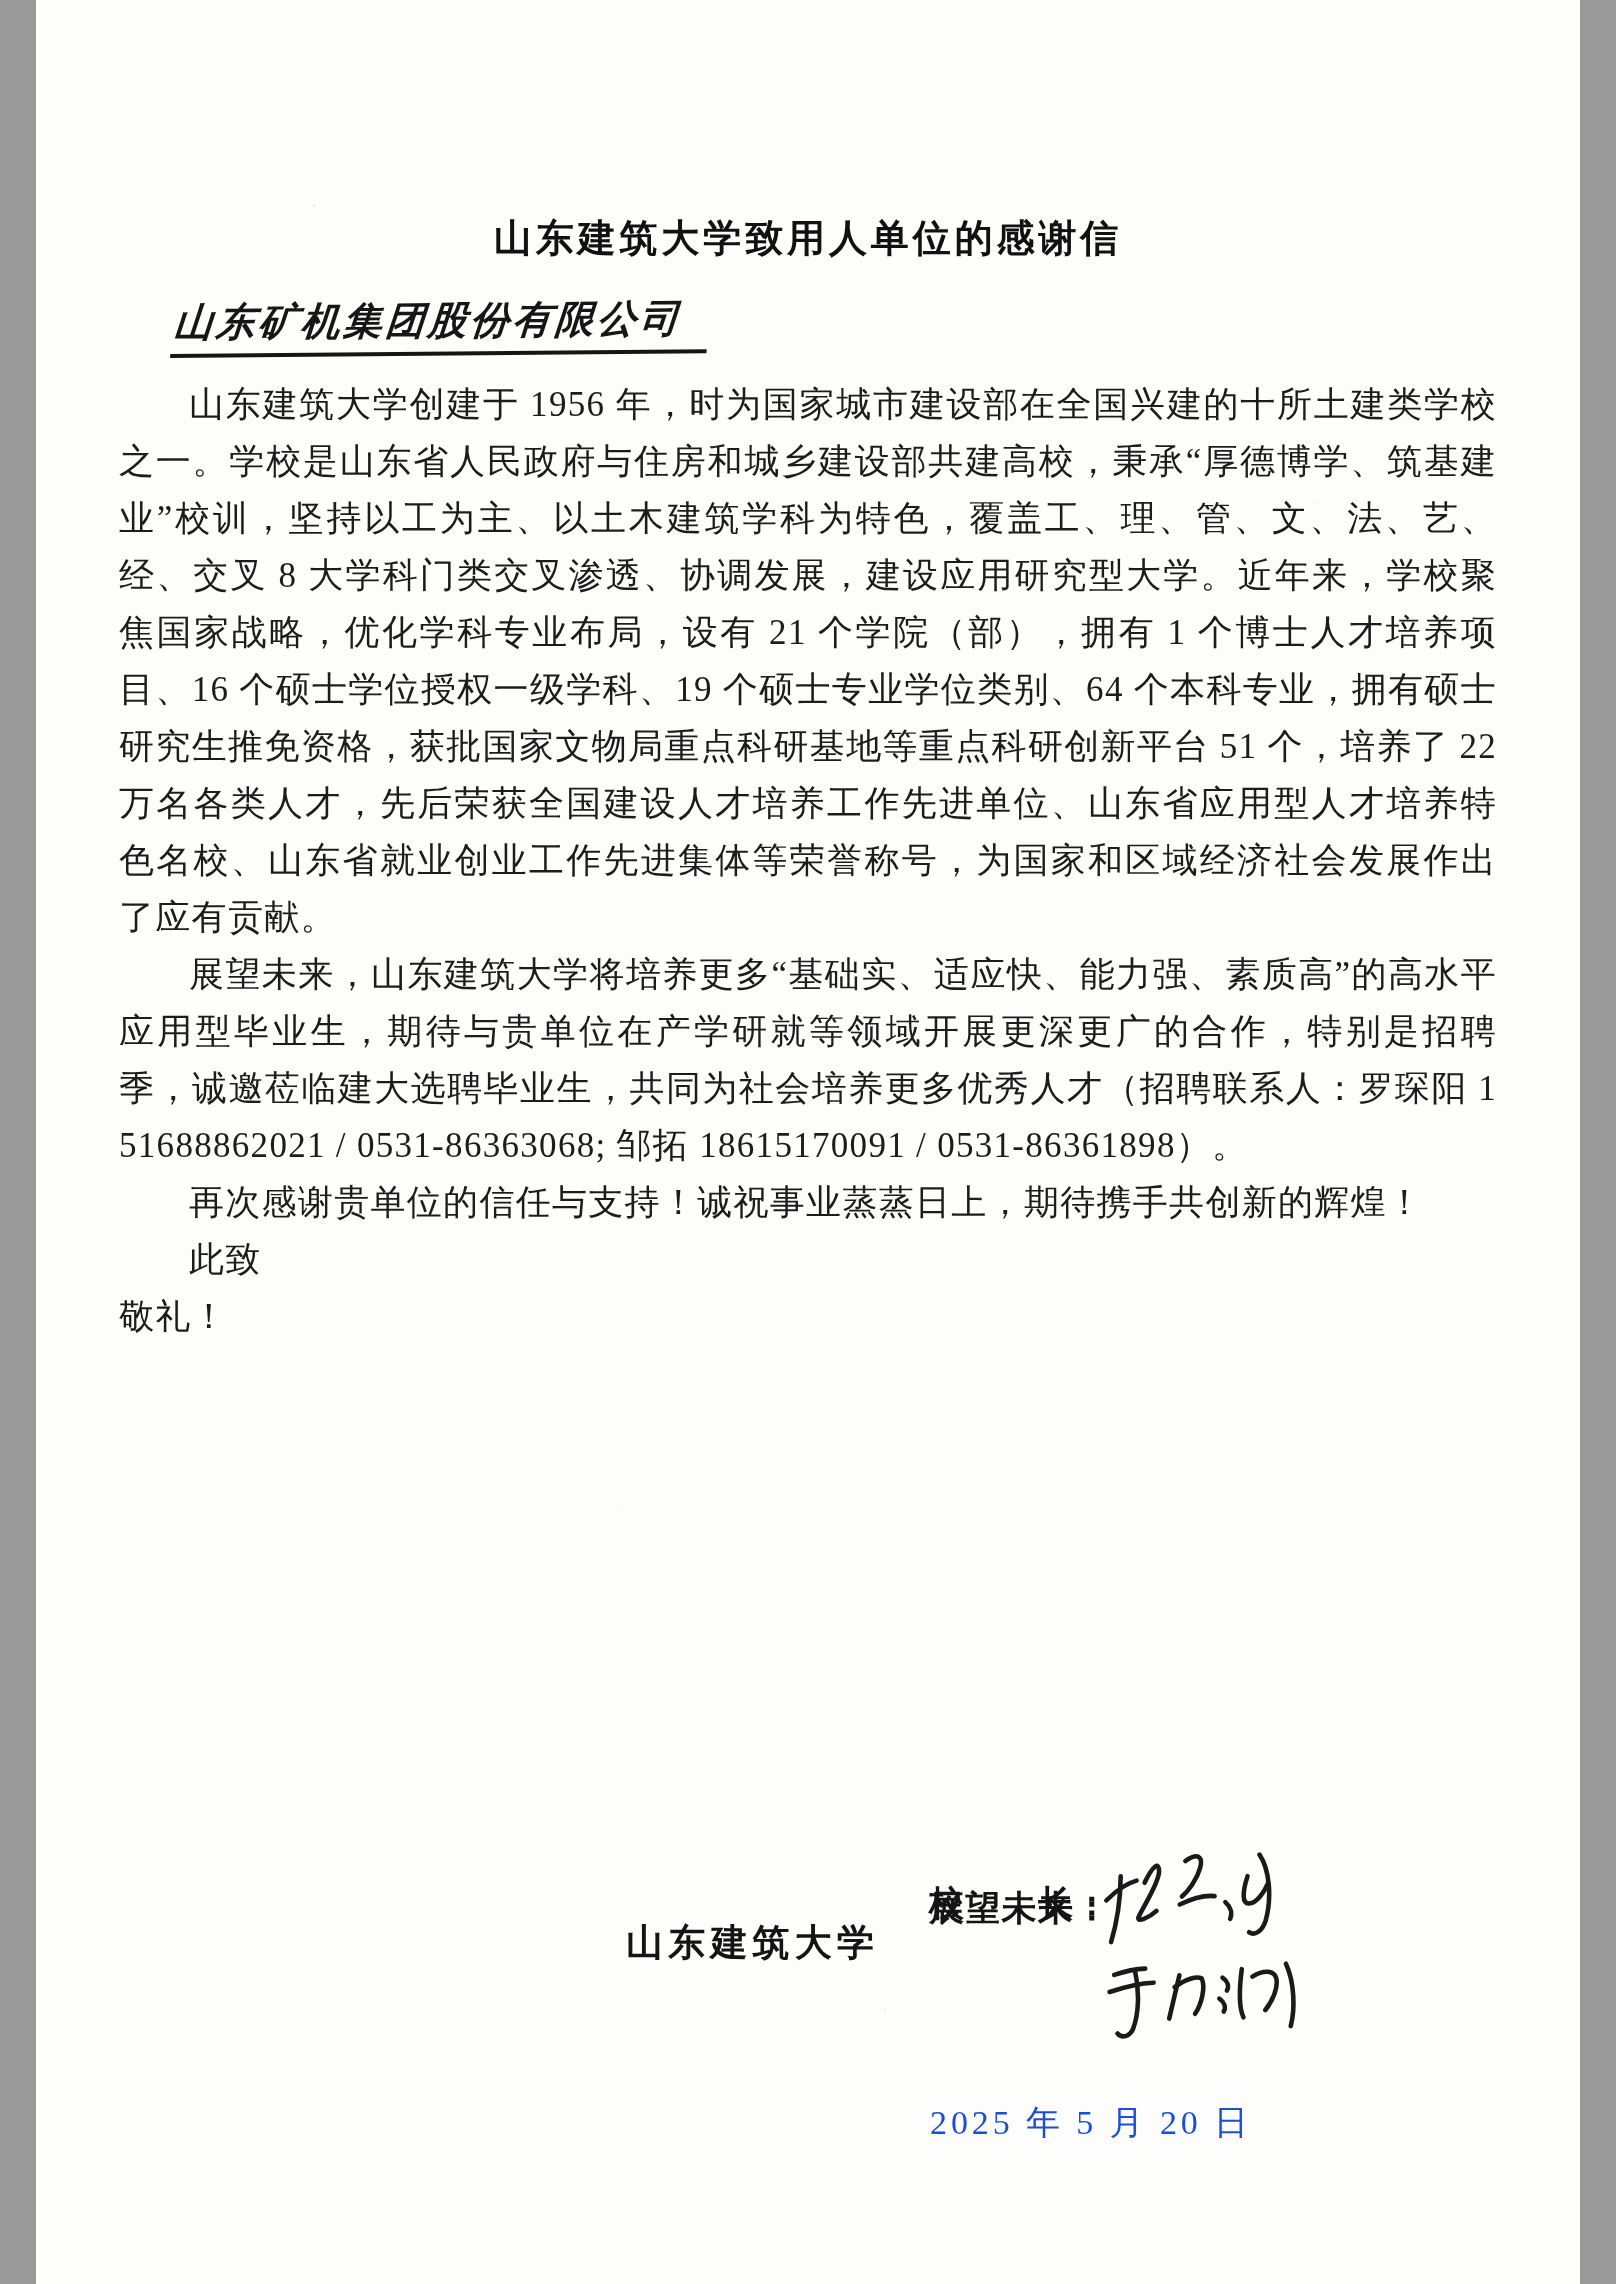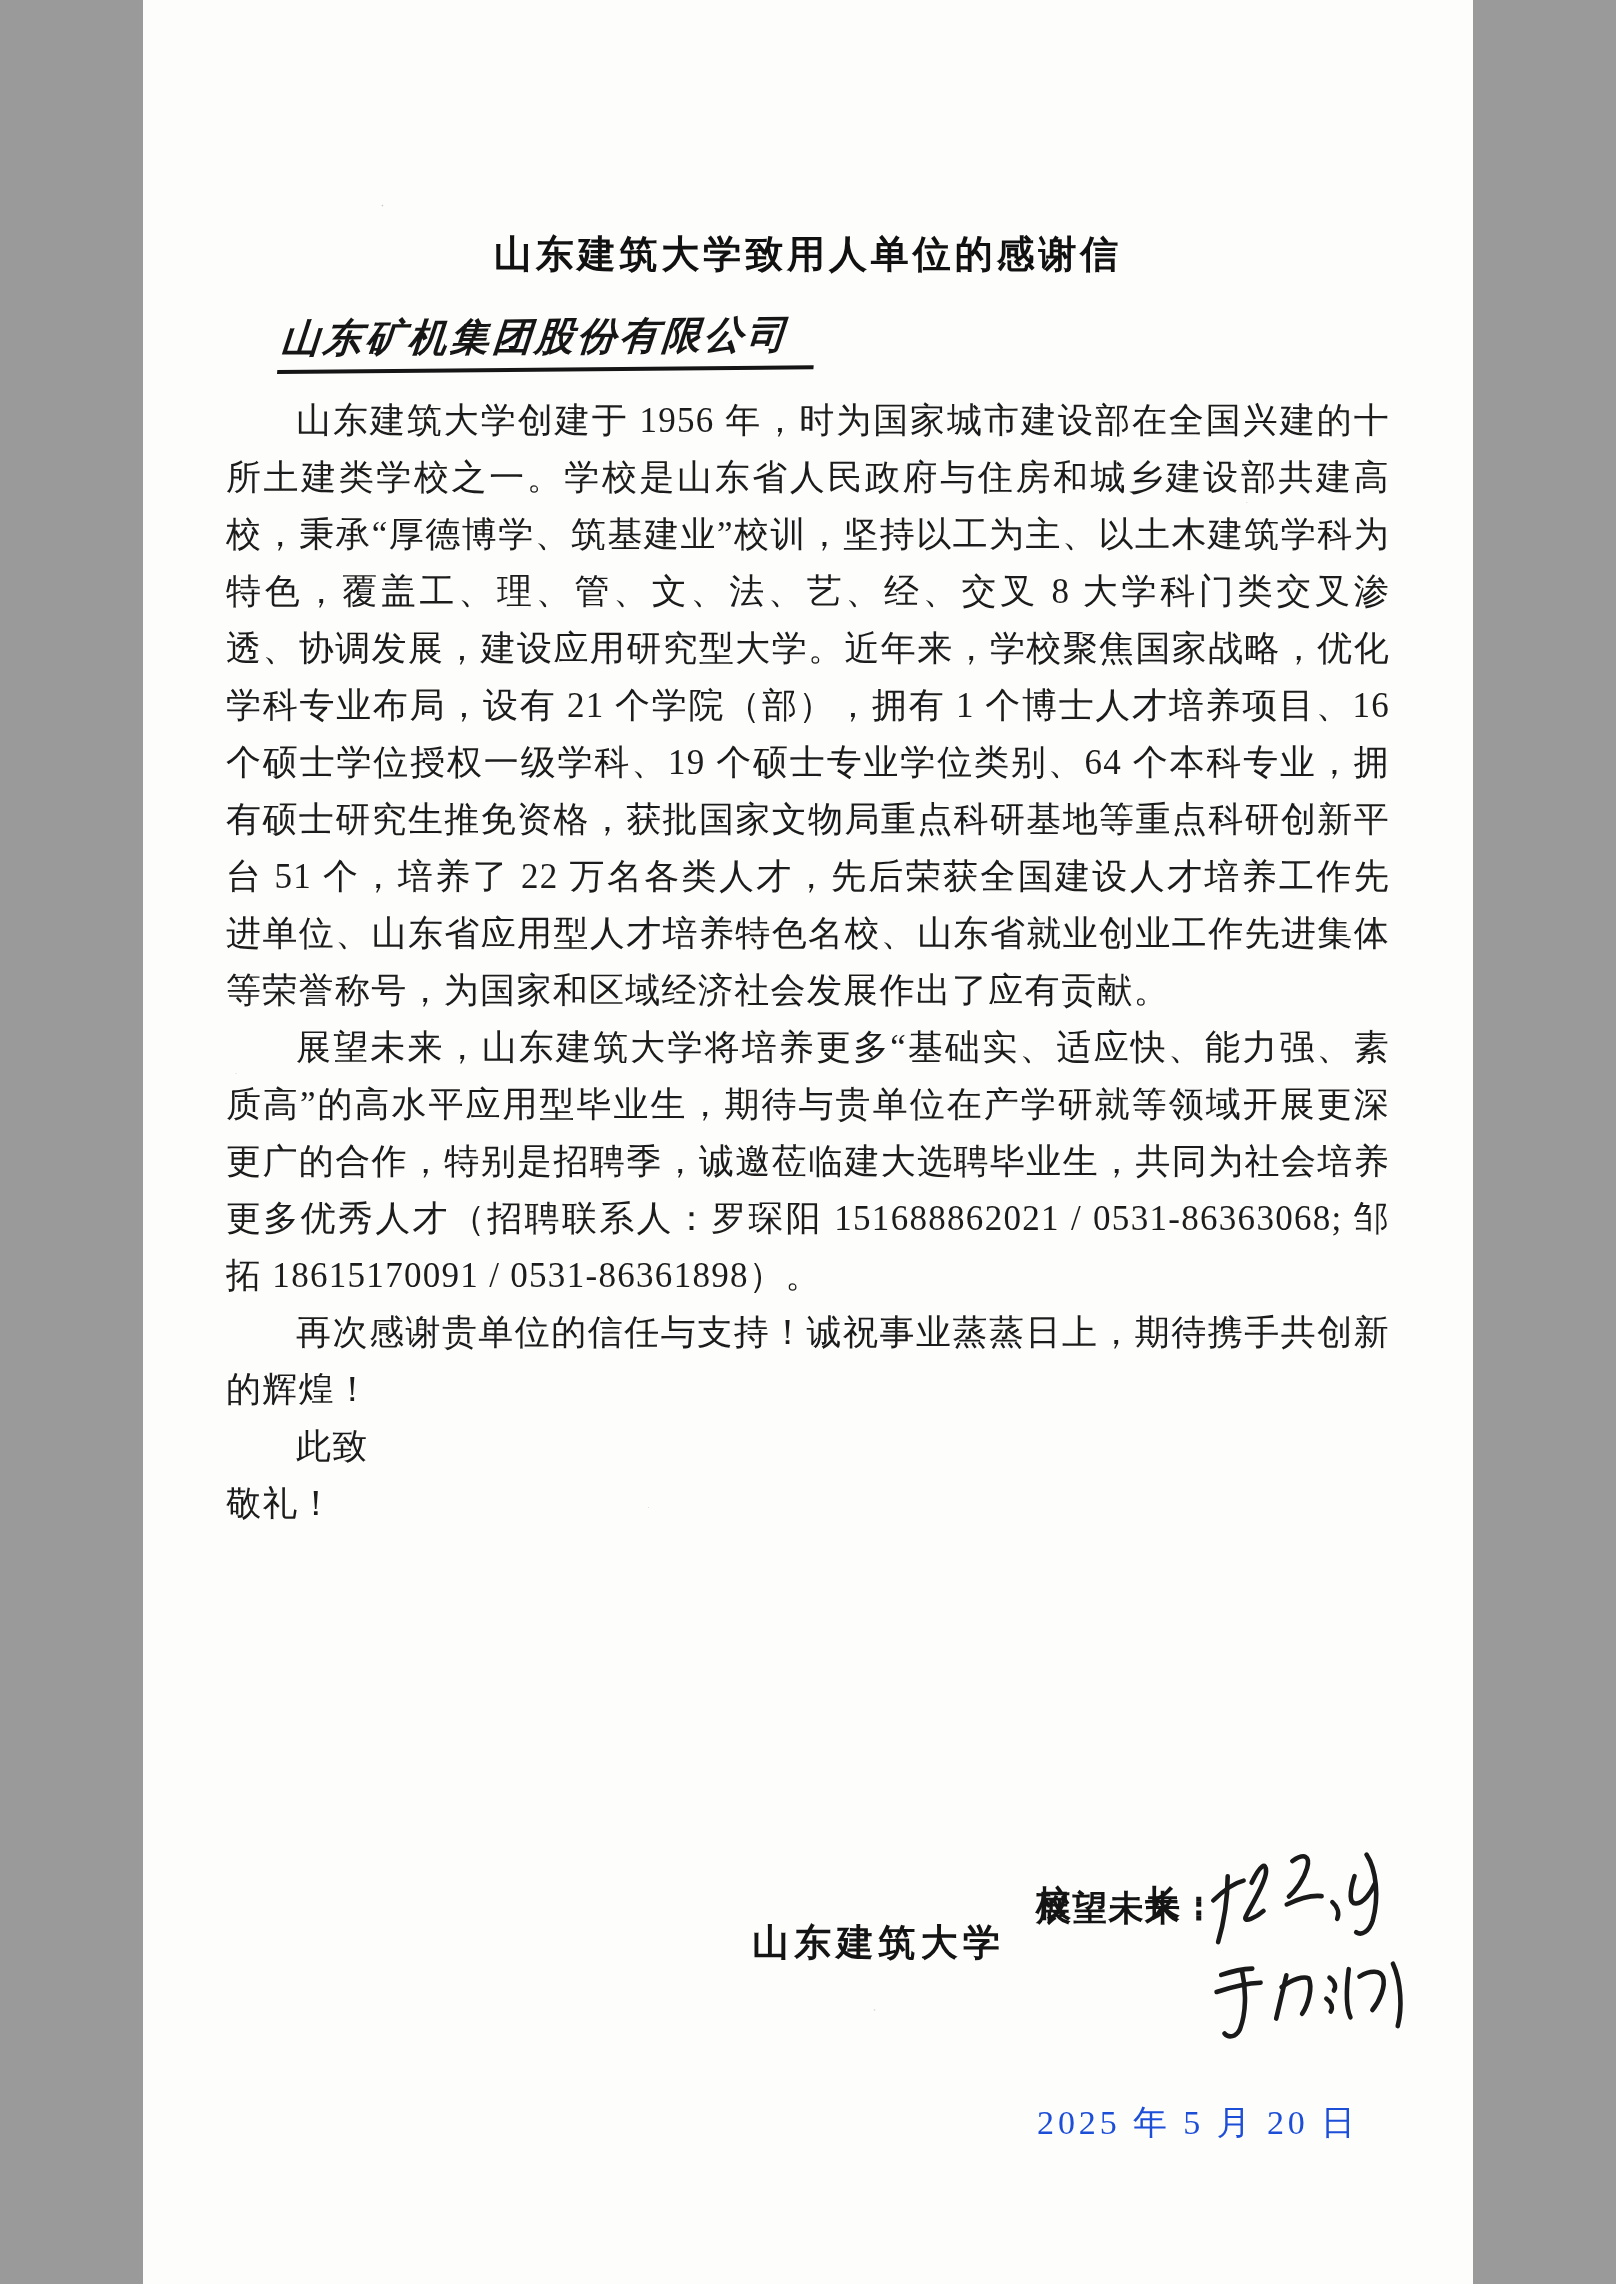--- a/index.html
+++ b/index.html
@@ -1,25 +1,25 @@
 <!DOCTYPE html>
 <html lang="zh" style="font-size:10.4px"><head>
 <meta charset="utf-8">
 <style>
   html,body{margin:0;padding:0;background:#9a9a9a;}
   .page{
     position:relative;
-    width:1330px;height:2284px;
+    width:1544px;height:2284px;
     margin:0 auto;
     background:#fdfdfc;
     overflow:hidden;
     font-family:"Liberation Serif","DejaVu Serif",serif;
     color:#1c1c1c;
     box-sizing:border-box;
-    padding:16px 83px;
+    padding:0 83px;
   }
   
   .page::after{
     content:"";position:absolute;inset:0;pointer-events:none;
     background:
       radial-gradient(circle 2px at 18% 9%,#bdbdbd 0,transparent 70%),
       radial-gradient(circle 1.3px at 83% 22%,#c6c6c6 0,transparent 70%),
       radial-gradient(circle 1.3px at 7% 47%,#c9c9c9 0,transparent 70%),
       radial-gradient(circle 2px at 55% 88%,#c9c9c9 0,transparent 70%),
       radial-gradient(circle 1.3px at 38% 66%,#cfcfcf 0,transparent 70%);
@@ -51,21 +51,21 @@
   }
   .body{margin-top:18px;font-size:35px;line-height:57px;letter-spacing:1.3px;}
   .body p{
     margin:0;
     text-indent:2em;
     text-align:justify;
     word-break:break-all;
   }
   .body p.salute{text-indent:0;}
   .sig-university{
-    position:absolute;left:609px;top:1918px;
+    position:absolute;left:590px;top:1918px;
     font-family:Liberation Serif, serif;
     font-weight:700;font-size:37px;letter-spacing:5.2px;color:#141414;
   }
   .sig-label{
     position:absolute;
     font-family:"DejaVu Sans","Liberation Sans",sans-serif;
     font-weight:700;font-size:35px;letter-spacing:1.3px;color:#141414;
     white-space:pre;
   }
   .sig-label.secretary{left:893px;top:1885px;}

